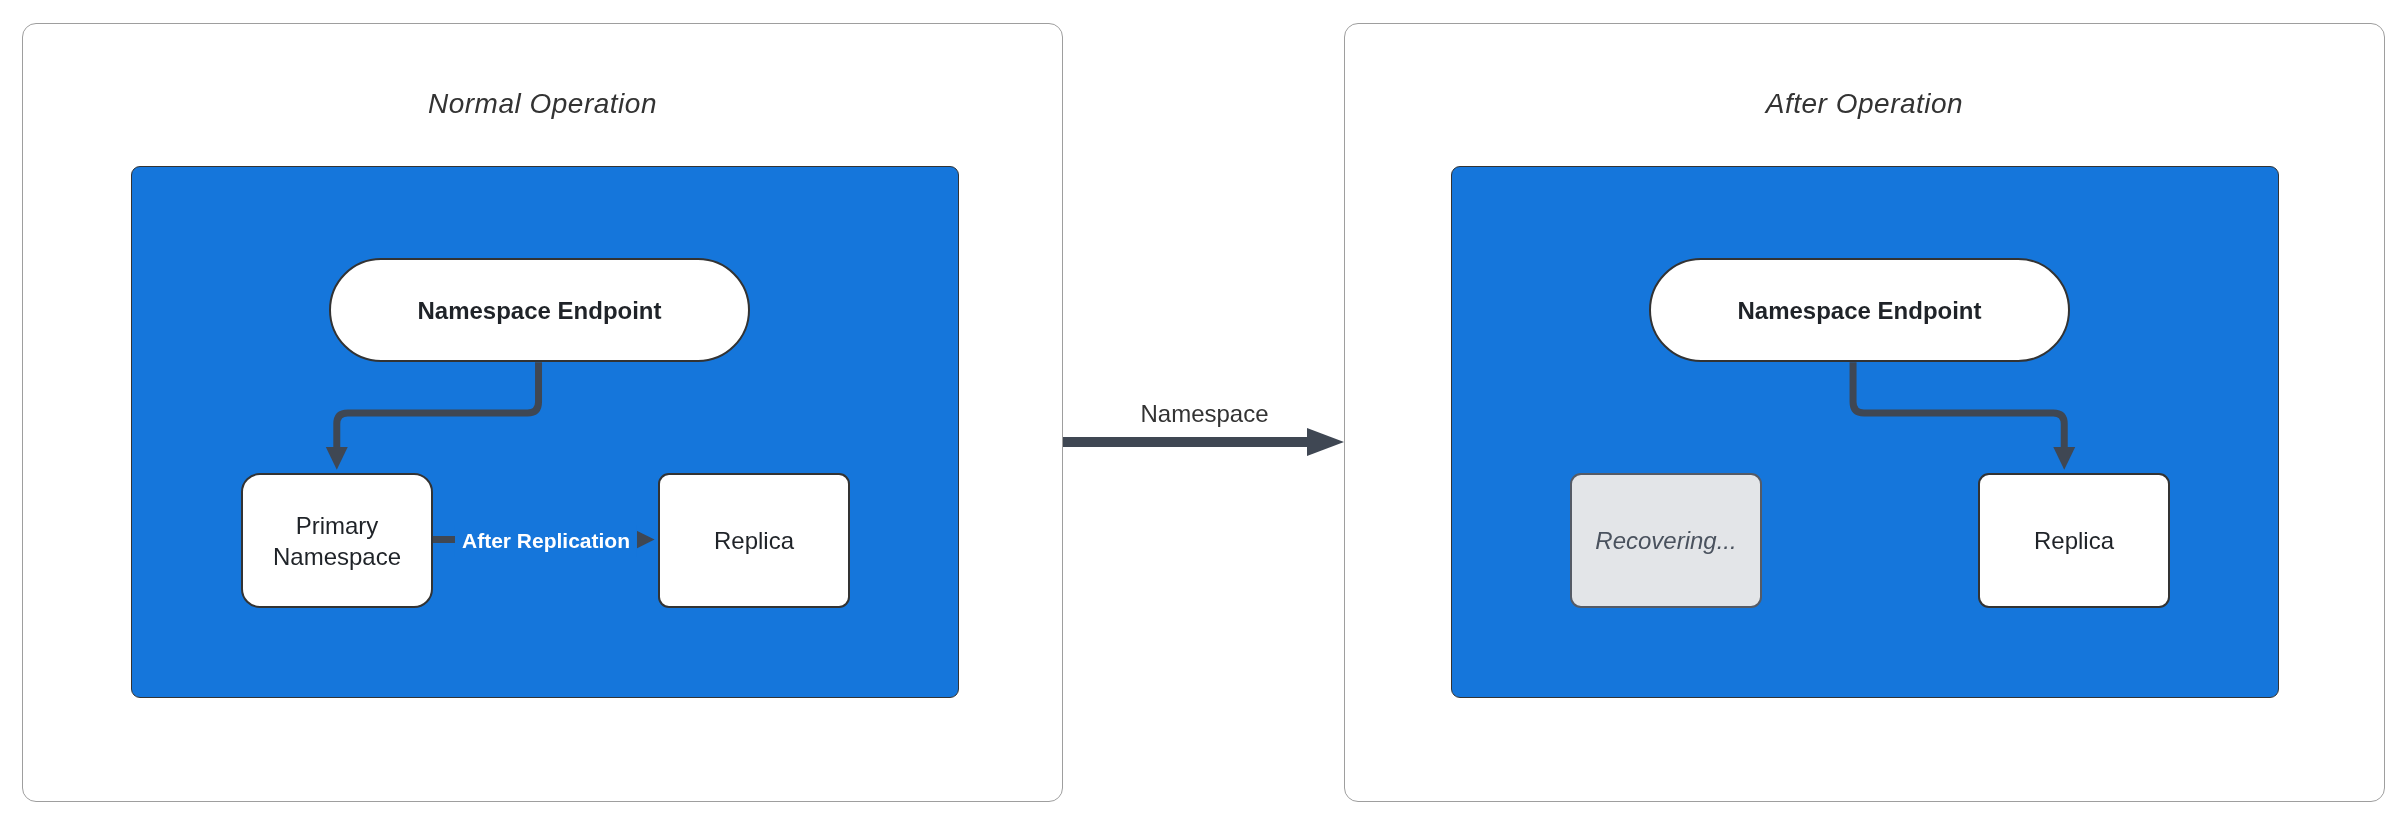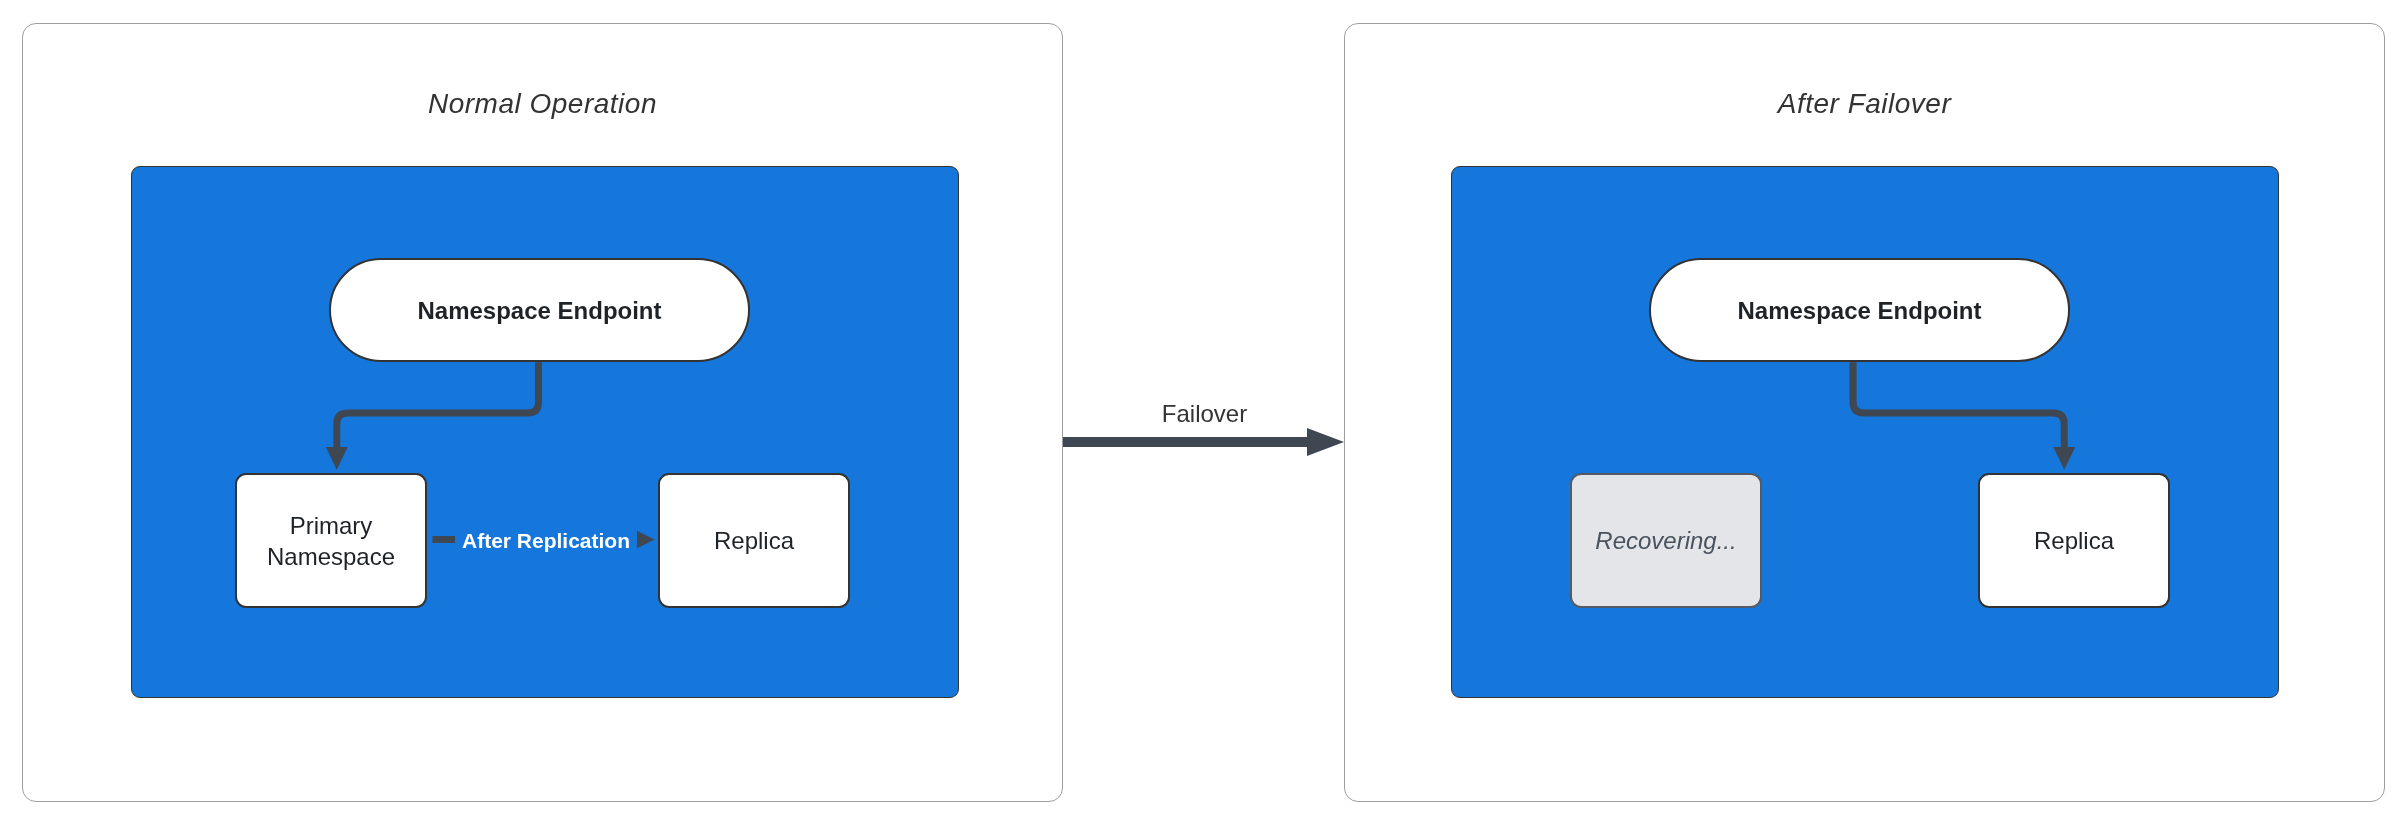--- a/index.html
+++ b/index.html
@@ -82,21 +82,21 @@
     height: 104px;
     border-radius: 52px;
     font-weight: bold;
   }
   .rect {
     top: 306px;
     width: 192px;
     height: 135px;
     border-radius: 11px;
   }
-  .node-primary    { left: 103px; }
+  .node-primary    { left: 109px; border-radius: 19px; }
   .node-replica-l  { left: 526px; }
   .node-recovering { left: 111px; margin-left: 7px; }
   .node-replica-r  { left: 526px; }
 
   .node-recovering {
     background: var(--recovering_fill, #e3e5e8);
     border-color: var(--recovering_border, #555b66);
     color: var(--recovering_text, #4a525e);
     font-style: italic;
   }
@@ -154,29 +154,29 @@
 
       <div class="node pill">Namespace Endpoint</div>
       <div class="node rect node-primary">Primary Namespace</div>
       <div class="node rect node-replica-l">Replica</div>
 
       <div class="edge-label">After Replication</div>
     </div>
   </section>
 
   <div class="failover">
-    <div class="failover-label">Failover</div>
+    <div class="failover-label">Namespace</div>
     <svg width="283" height="40" viewBox="0 0 283 40" aria-hidden="true">
       <line x1="0" y1="15" x2="246" y2="15"></line>
       <polygon points="244,1 244,29 281,15"></polygon>
     </svg>
   </div>
 
   <section class="panel" id="panel-right">
-    <div class="panel-title">After Failover</div>
+    <div class="panel-title">After Operation</div>
 
     <div class="cluster">
       <svg class="edges" viewBox="0 0 828 532" aria-hidden="true">
         <path d="M402,196 L402,236 Q402,247 413,247 L603,247 Q614,247 614,258 L614,286"></path>
         <polygon points="614,304 603,281 625,281"></polygon>
       </svg>
 
       <div class="node pill">Namespace Endpoint</div>
       <div class="node rect node-recovering">Recovering...</div>
       <div class="node rect node-replica-r">Replica</div>

